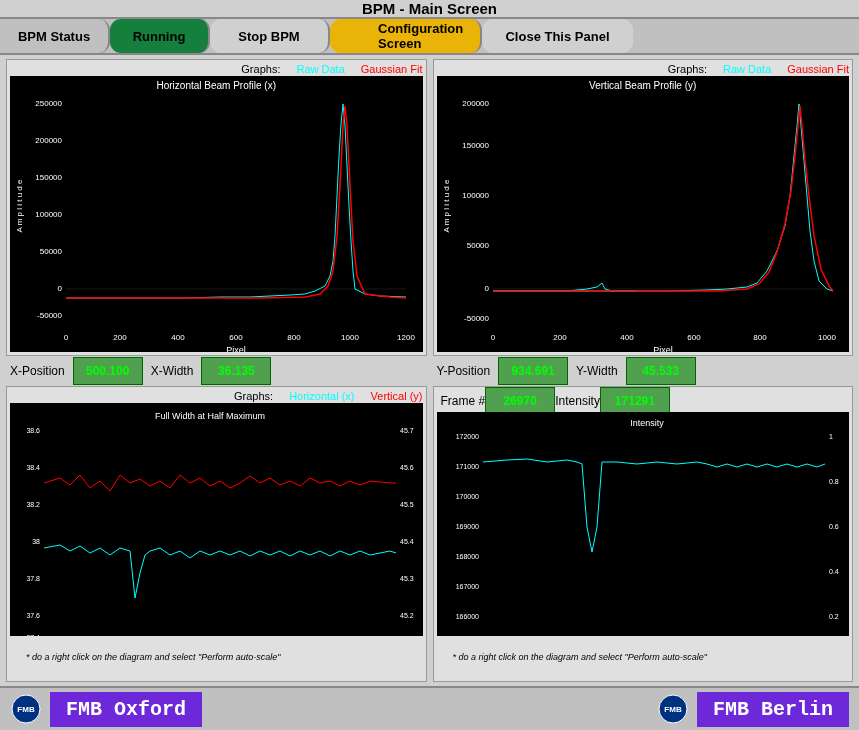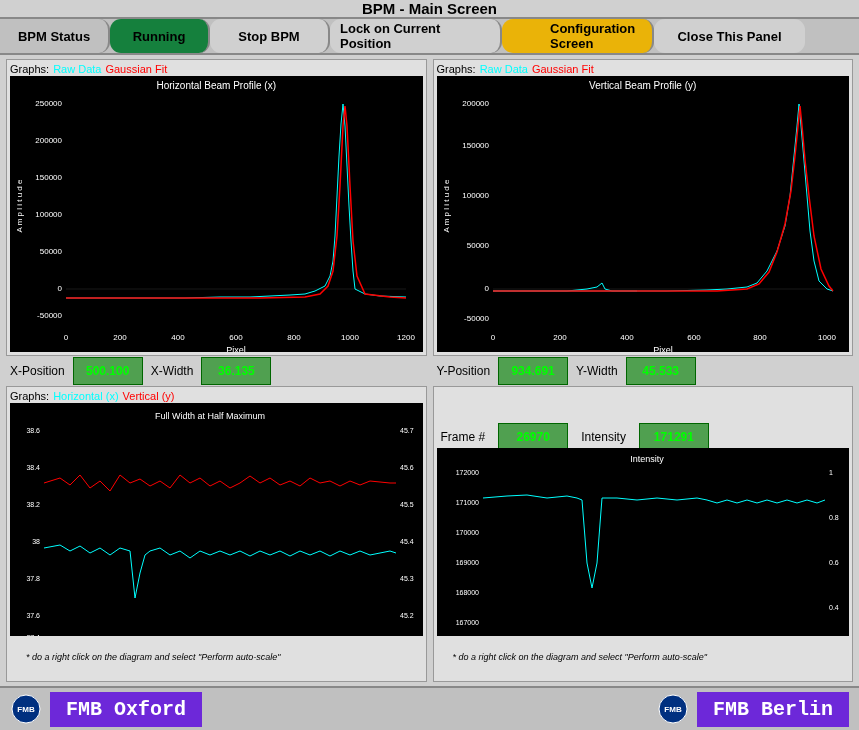--- a/index.html
+++ b/index.html
@@ -88,23 +88,24 @@
     .chart-panel {
       flex: 1;
       background: #e0e0e0;
       border: 1px solid #999;
       display: flex;
       flex-direction: column;
       padding: 3px;
     }
     .chart-label-row {
       display: flex;
+      justify-content: flex-end;
       font-size: 11px;
       margin-bottom: 1px;
-      gap: 4px;
+      gap: 16px;
     }
     .lbl-graphs { color: #000; font-size: 11px; }
     .lbl-raw { color: cyan; font-size: 11px; }
     .lbl-gaussian { color: red; font-size: 11px; }
     .chart-canvas {
       flex: 1;
       background: #000;
       position: relative;
       overflow: hidden;
     }
@@ -144,25 +145,24 @@
       flex: 1;
       background: #e0e0e0;
       border: 1px solid #999;
       display: flex;
       flex-direction: column;
       padding: 3px;
     }
     .frame-row {
       display: flex;
       align-items: center;
-      gap: 13px;
+      gap: 0;
       height: 22px;
       font-size: 12px;
       padding: 0 4px;
-      margin-top: 36px;
     }
     .hint-row {
       font-size: 9px;
       color: #000;
       font-style: italic;
       padding: 16px 4px;
       margin-left: 12px;
     }
     .footer {
       display: flex;
@@ -200,21 +200,20 @@
   </style>
 </head>
 <body>
 
 <div class="title-bar">BPM - Main Screen</div>
 
 <div class="toolbar">
   <div class="toolbar-item status">BPM Status</div>
   <div class="toolbar-item running">Running</div>
   <div class="toolbar-item stop">Stop BPM</div>
-  <div class="toolbar-item lock">Lock on Current Position</div>
   <div class="toolbar-item config">Configuration Screen</div>
   <div class="toolbar-item close">Close This Panel</div>
 </div>
 
 <div class="main-content">
 
   <div class="top-row">
 
     <div class="chart-panel">
       <div class="chart-label-row">

